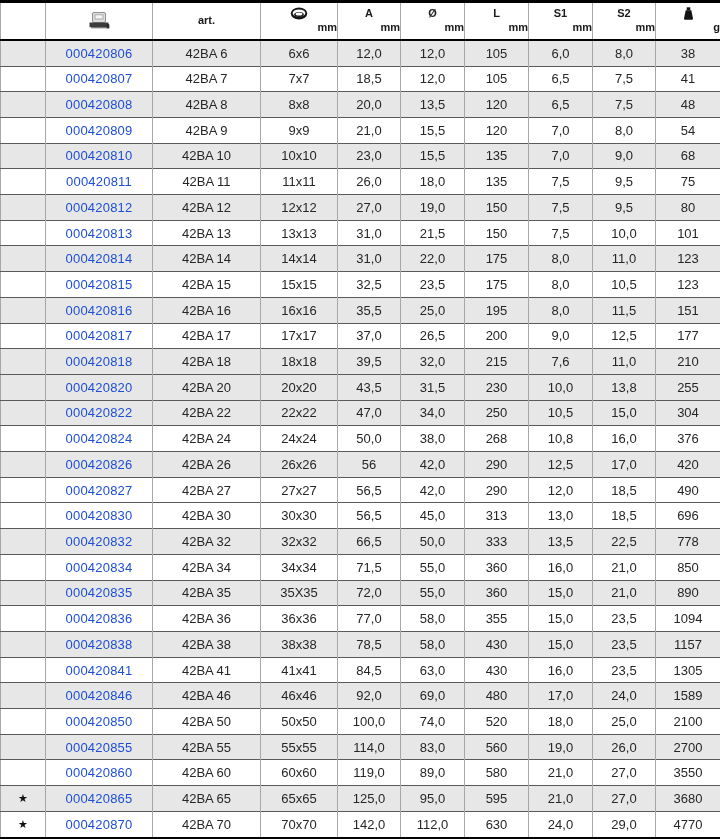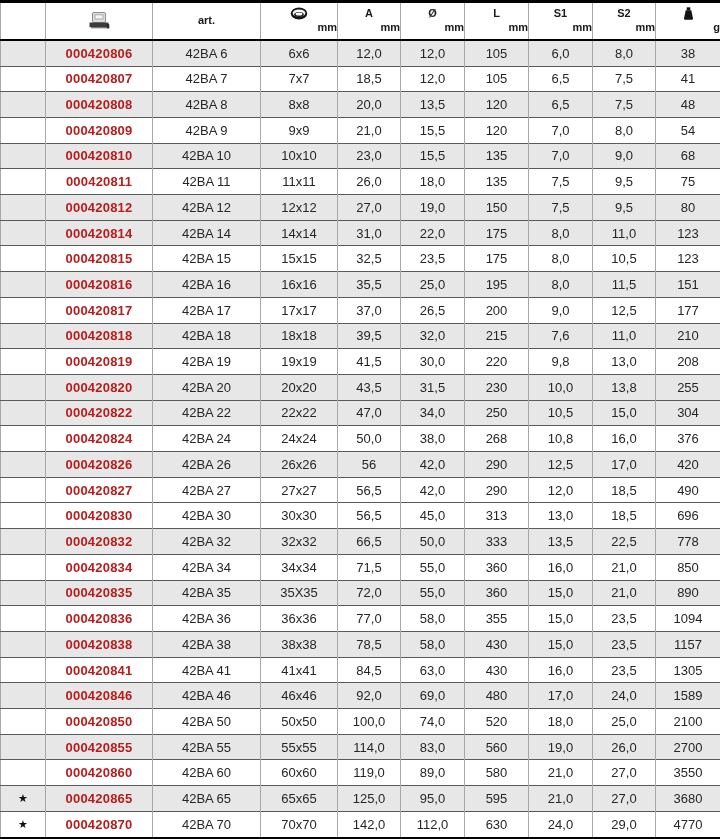--- a/index.html
+++ b/index.html
@@ -41,21 +41,21 @@
     padding: 0;
     text-align: center;
     vertical-align: middle;
     font-size: 13px;
     color: #262626;
     white-space: nowrap;
     overflow: hidden;
   }
   td:first-child { border-left: none; }
   tr.stripe td { background: #e7e7e7; }
-  td.code-cell { font-weight: 700; color: #b91c1c; letter-spacing: 0.2px; }
+  td.code-cell { font-weight: 400; color: #1d4ed8; letter-spacing: 0.2px; }
   td.star-cell { font-size: 11px; color: #111; }
   .hdr-unit { font-weight: 700; font-size: 11px; text-align: right; }
   .hdr-icon { display: block; margin: 0 auto 1px auto; }
 </style>
 </head>
 <body>
 
 <table class="spec">
   <colgroup>
     <col style="width:45px">
@@ -200,20 +200,32 @@
         <td class="code-cell">000420812</td>
         <td>42BA 12</td>
         <td>12x12</td>
         <td>27,0</td>
         <td>19,0</td>
         <td>150</td>
         <td>7,5</td>
         <td>9,5</td>
         <td>80</td>
       </tr>
+      <tr>
+        <td class="star-cell"></td>
+        <td class="code-cell">000420813</td>
+        <td>42BA 13</td>
+        <td>13x13</td>
+        <td>31,0</td>
+        <td>21,5</td>
+        <td>150</td>
+        <td>7,5</td>
+        <td>10,0</td>
+        <td>101</td>
+      </tr>
       <tr class="stripe">
         <td class="star-cell"></td>
         <td class="code-cell">000420814</td>
         <td>42BA 14</td>
         <td>14x14</td>
         <td>31,0</td>
         <td>22,0</td>
         <td>175</td>
         <td>8,0</td>
         <td>11,0</td>
@@ -259,32 +271,20 @@
         <td class="star-cell"></td>
         <td class="code-cell">000420818</td>
         <td>42BA 18</td>
         <td>18x18</td>
         <td>39,5</td>
         <td>32,0</td>
         <td>215</td>
         <td>7,6</td>
         <td>11,0</td>
         <td>210</td>
-      </tr>
-      <tr>
-        <td class="star-cell"></td>
-        <td class="code-cell">000420819</td>
-        <td>42BA 19</td>
-        <td>19x19</td>
-        <td>41,5</td>
-        <td>30,0</td>
-        <td>220</td>
-        <td>9,8</td>
-        <td>13,0</td>
-        <td>208</td>
       </tr>
       <tr class="stripe">
         <td class="star-cell"></td>
         <td class="code-cell">000420820</td>
         <td>42BA 20</td>
         <td>20x20</td>
         <td>43,5</td>
         <td>31,5</td>
         <td>230</td>
         <td>10,0</td>

